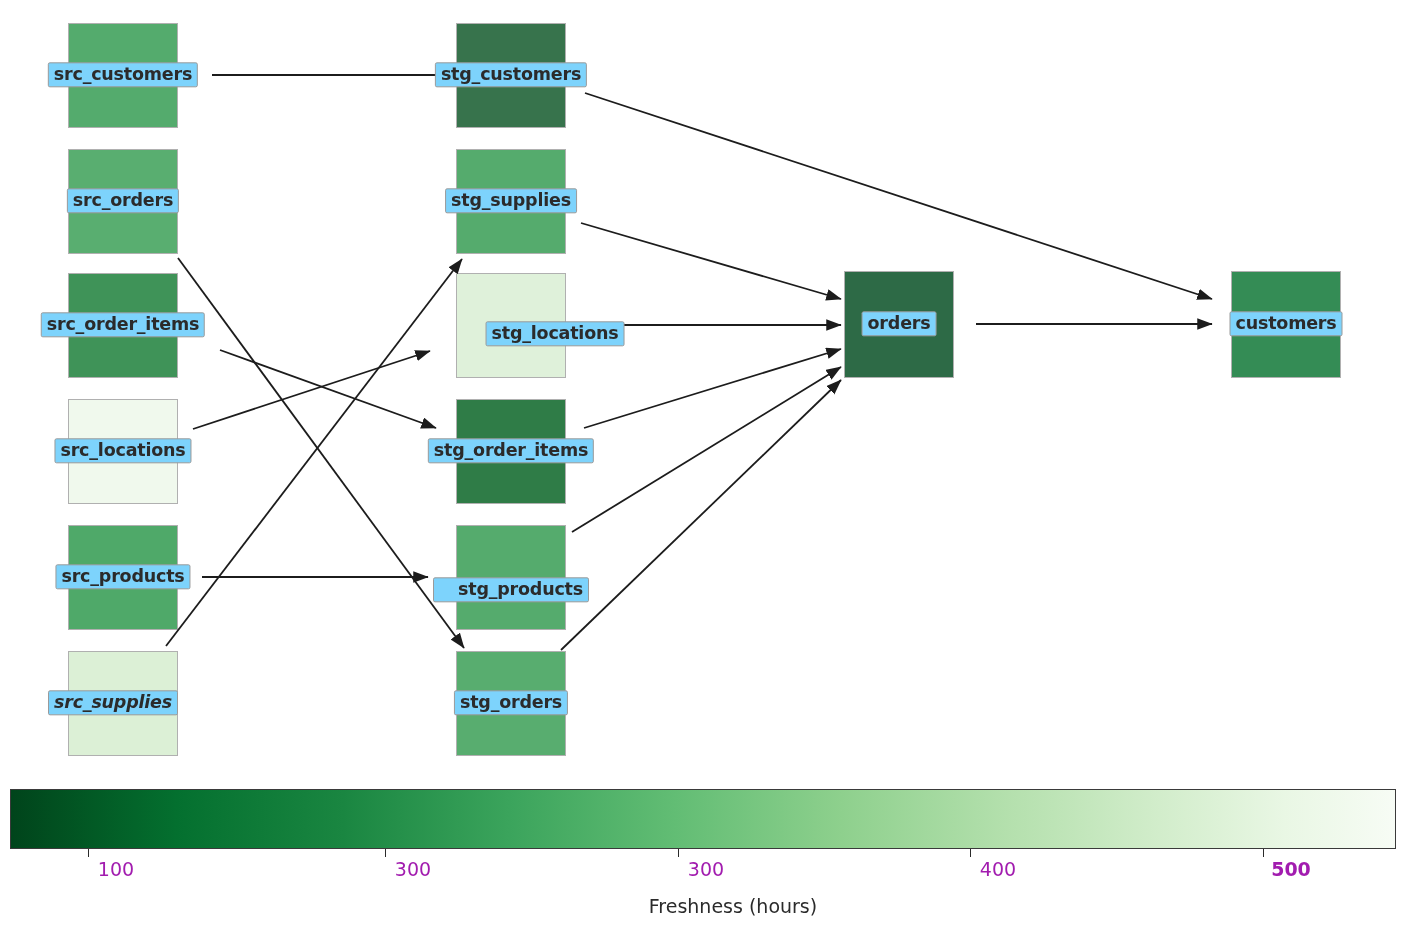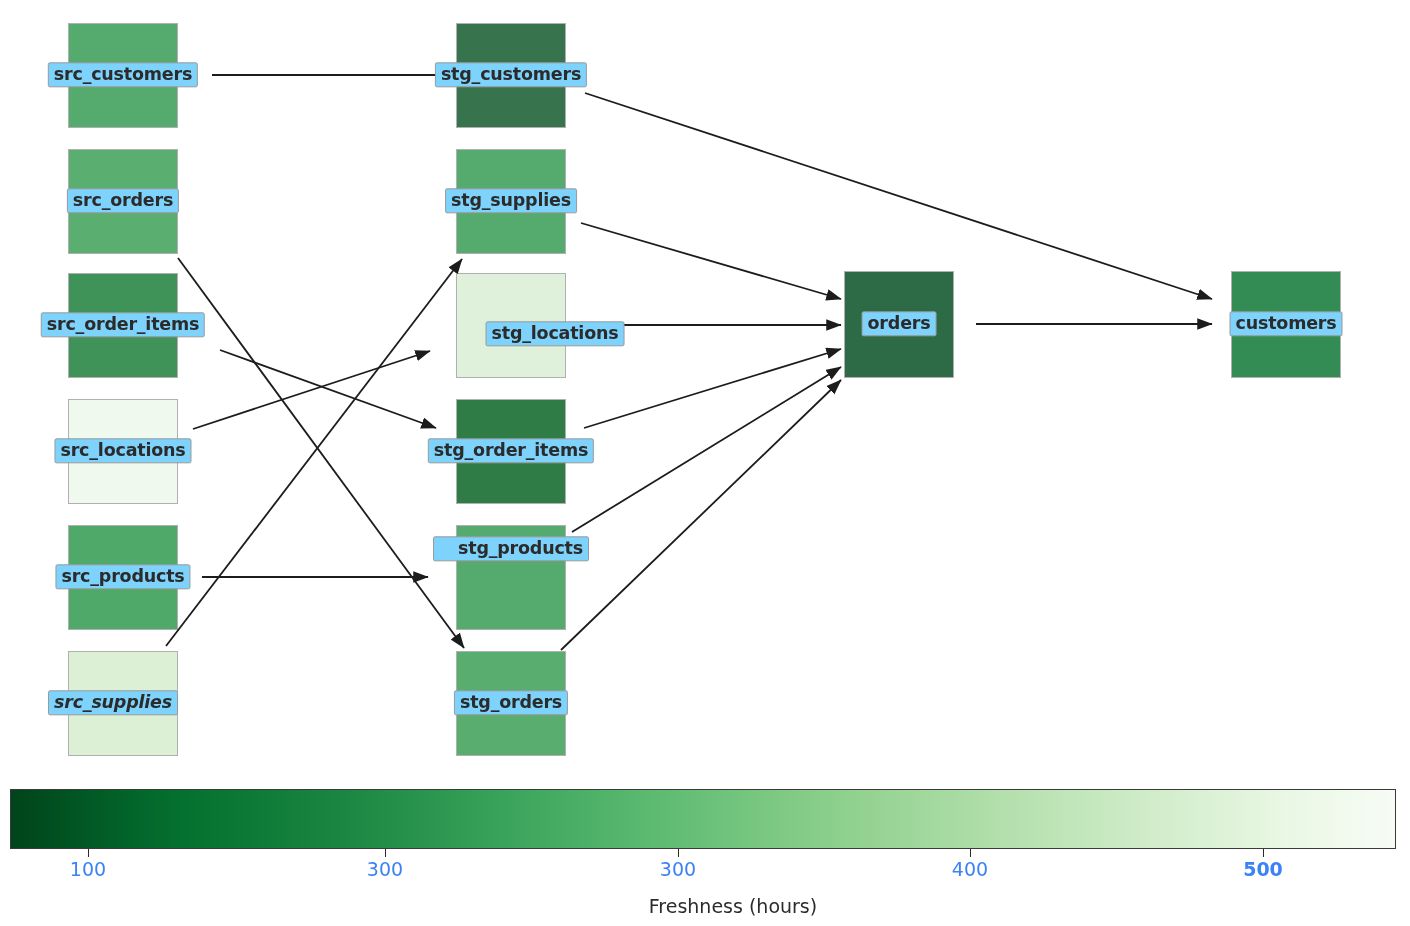--- a/index.html
+++ b/index.html
@@ -77,22 +77,23 @@
     top: 60px;
     width: 1.3px;
     height: 8px;
     background: #2b2b2b;
   }
   .cb-ticklabel {
     position: absolute;
     top: 69px;
     transform: translateX(-50%);
     font-size: 19px;
-    color: #3b82f6;
+    color: #a21caf;
     font-family: "DejaVu Sans", sans-serif;
+    margin-left: 28px;
   }
   #colorbar-title {
     position: absolute;
     left: 0;
     top: 895px;
     width: 1410px;
     text-align: center;
     font-size: 19px;
     color: #2b2b2b;
     padding-left: 28px;
@@ -147,21 +148,21 @@
       <div class="node-label" style="left: 123px; top: 75px;">src_customers</div>
       <div class="node-label" style="left: 123px; top: 201px;">src_orders</div>
       <div class="node-label" style="left: 123px; top: 325px;">src_order_items</div>
       <div class="node-label" style="left: 123px; top: 451px;">src_locations</div>
       <div class="node-label" style="left: 123px; top: 577px;">src_products</div>
       <div class="node-label" style="left: 113px; top: 703px; font-style: italic;">src_supplies</div>
       <div class="node-label" style="left: 511px; top: 75px;">stg_customers</div>
       <div class="node-label" style="left: 511px; top: 201px;">stg_supplies</div>
       <div class="node-label" style="left: 511px; top: 334px; margin-left: 44px;">stg_locations</div>
       <div class="node-label" style="left: 511px; top: 451px;">stg_order_items</div>
-      <div class="node-label" style="left: 511px; top: 549px; padding-left: 24px;">stg_products</div>
+      <div class="node-label" style="left: 511px; top: 590px; padding-left: 24px;">stg_products</div>
       <div class="node-label" style="left: 511px; top: 703px;">stg_orders</div>
       <div class="node-label" style="left: 899px; top: 324px;">orders</div>
       <div class="node-label" style="left: 1286px; top: 324px;">customers</div>
     </div>
 
   <div id="colorbar-wrap">
     <div id="colorbar-bar"></div>
     <div id="colorbar-ticks">
         <div class="cb-tick" style="left: 78px;"></div>
         <div class="cb-ticklabel" style="left: 78px;">100</div>

